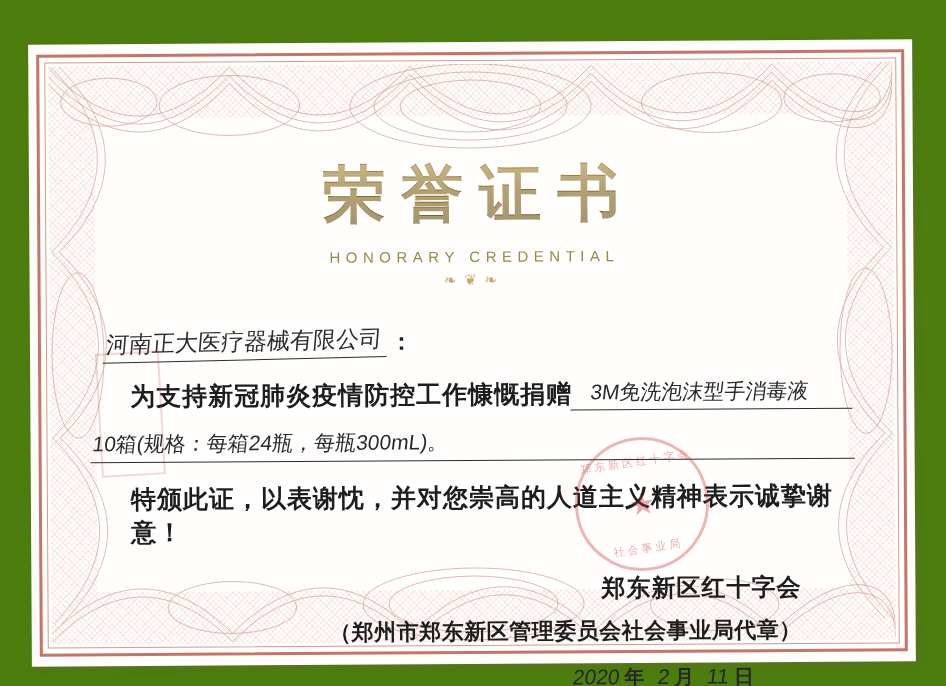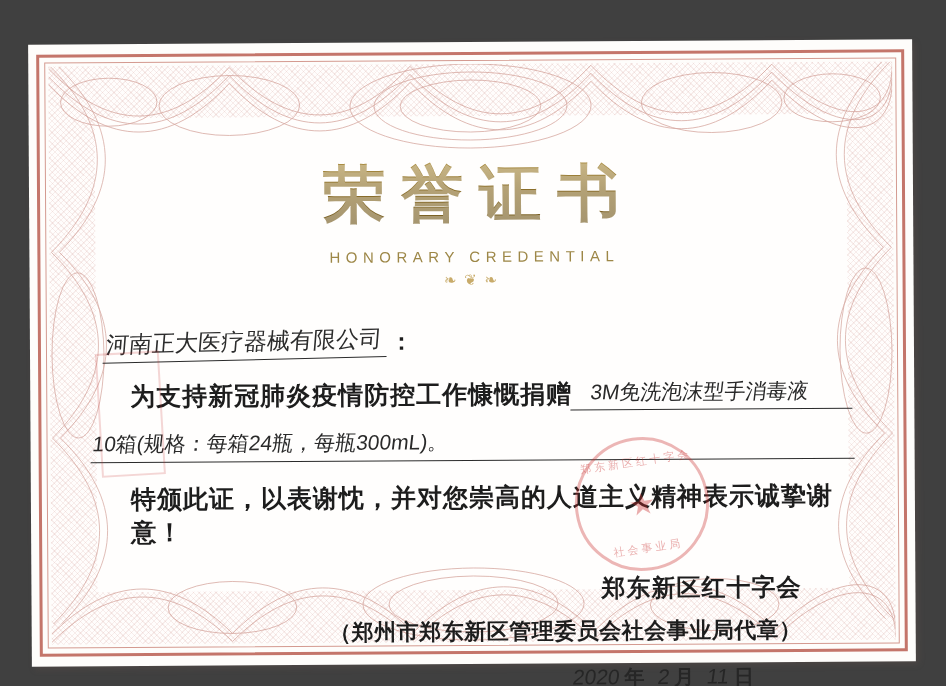--- a/index.html
+++ b/index.html
@@ -11,21 +11,21 @@
     width: 946px;
     height: 686px;
     font-family: "Liberation Serif", serif;
     overflow: hidden;
   }
 
   .certificate-page {
     position: relative;
     width: 946px;
     height: 686px;
-    background: #404040;
+    background: #4d7c0f;
   }
 
   
   .paper {
     position: absolute;
     left: 30px;
     top: 42px;
     width: 884px;
     height: 622px;
     background: #fefdfb;

